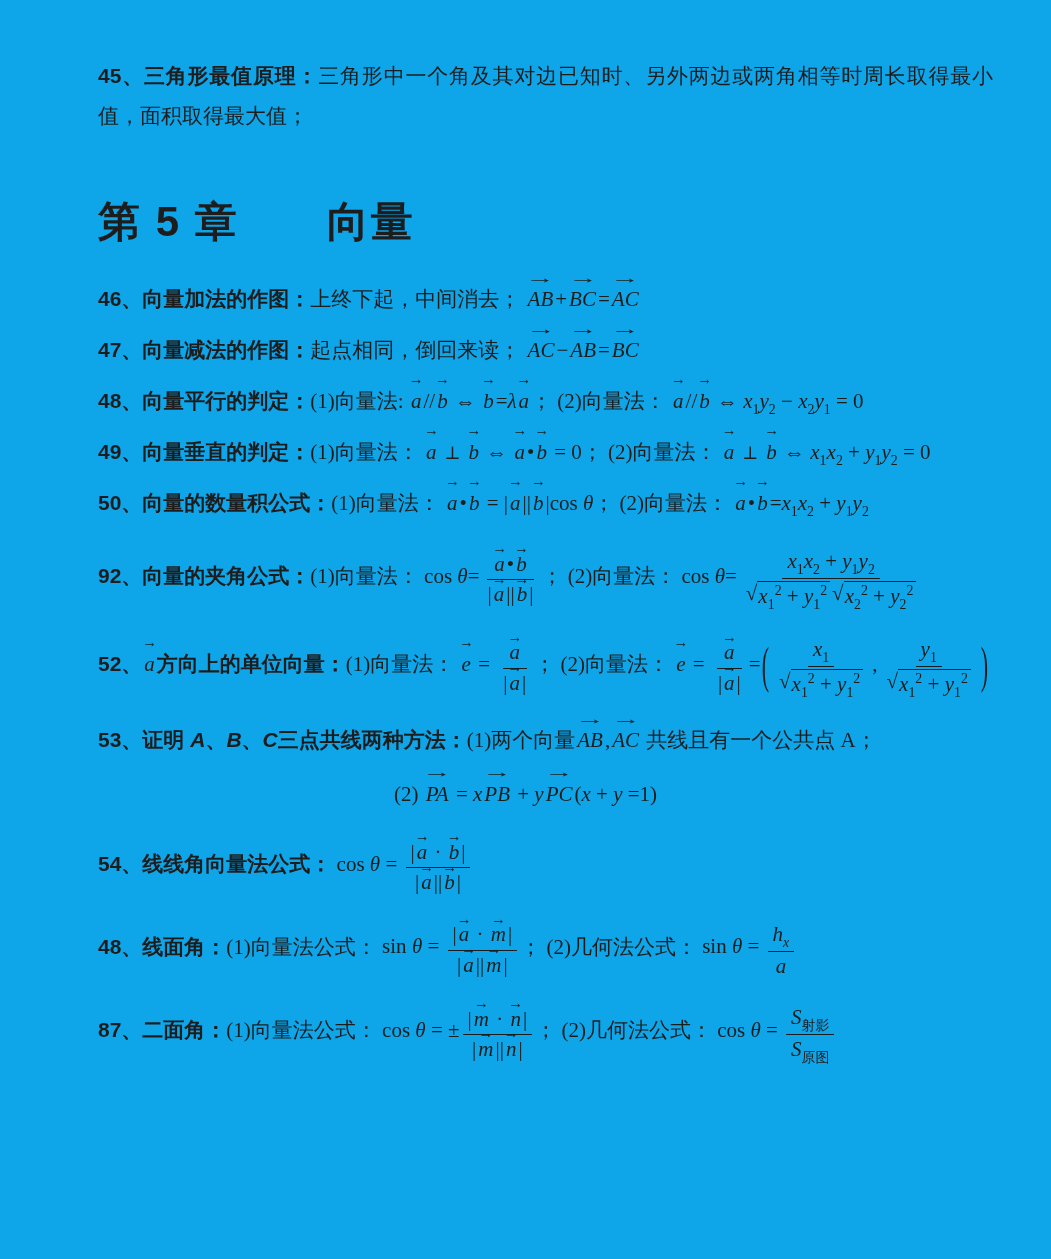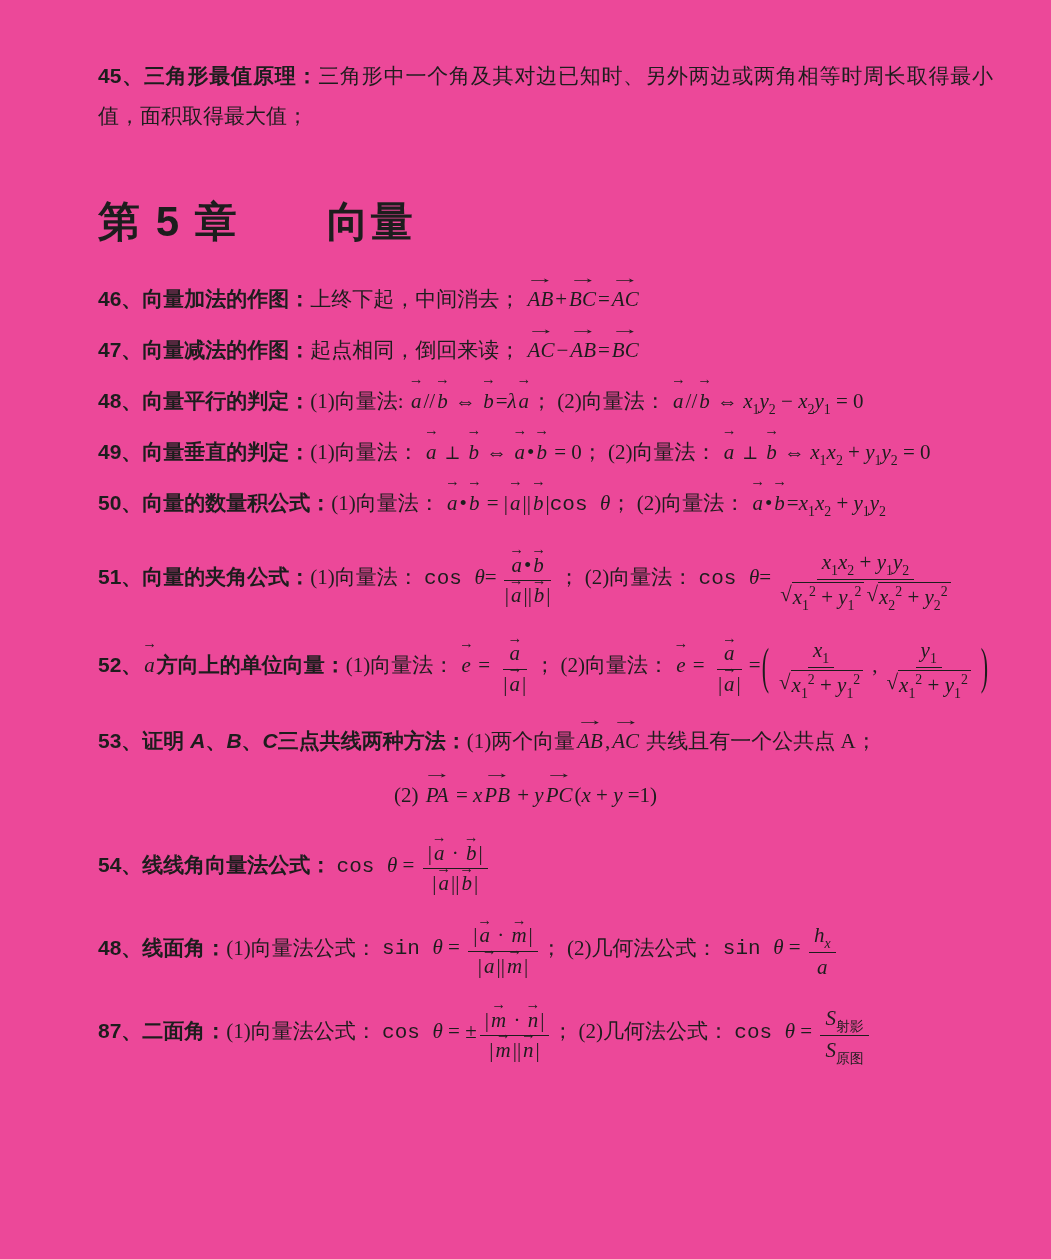--- a/index.html
+++ b/index.html
@@ -1,31 +1,31 @@
 <!DOCTYPE html>
 <html lang="zh"><head>
 <meta charset="utf-8">
 <style>
   html,body{margin:0;padding:0;background:#f6f6f6;}
   body{width:1051px;min-height:1259px;font-family:"Liberation Serif",serif;color:#1d1d1d;}
-  .page{width:1051px;min-height:1259px;background:#ec4899;box-sizing:border-box;
+  .page{width:1051px;min-height:1259px;background:#0ea5e9;box-sizing:border-box;
         padding:46px 58px 42px 98px;overflow:hidden;}
   .block{font-size:21px;line-height:1.9;}
   .item{margin:10px 0;text-align:justify;}
   .item-lg{margin:20px 0;}
   .heading{font-family:"Liberation Sans",sans-serif;font-weight:700;font-size:42px;
            text-align:left;margin:58px 40px 30px 0;letter-spacing:2px;line-height:1.3;}
   .center{text-align:center;margin:14px 40px 6px 0;}
   .pb{font-family:"Liberation Sans",sans-serif;font-weight:700;}
   .pit{font-style:italic;}
   .pt{font-family:"Liberation Serif",serif;}
   .pm{font-family:"Liberation Serif",serif;white-space:nowrap;}
   
   .mit{font-style:italic;}
-  .mrm{font-style:normal;font-family:Liberation Mono, monospace;}
+  .mrm{font-style:normal;}
   .mch{font-style:normal;}
   .msub{font-size:0.66em;vertical-align:-0.45em;line-height:1;}
   .msup{font-size:0.66em;vertical-align:0.55em;line-height:1;}
   .mfrac{display:inline-flex;flex-direction:column;align-items:center;
          vertical-align:middle;margin:0 3px;text-align:center;}
   .mnum{padding:4px 5px 1px;border-bottom:1.6px solid currentColor;line-height:1.3;white-space:nowrap;}
   .mden{padding:1px 5px 0;line-height:1.3;white-space:nowrap;}
   .msqrt{display:inline-flex;align-items:flex-start;margin:0 1px;}
   .msqrt-sign{font-style:normal;line-height:1.15;}
   .msqrt-body{border-top:1.6px solid currentColor;padding:1px 3px 0 1px;line-height:1.3;white-space:nowrap;text-align:right;}
@@ -41,21 +41,21 @@
 
 <main class="page">
   <div id="blocks">
       <div class="block item"><span class="pb">45、三角形最值原理：</span><span class="pt">三角形中一个角及其对边已知时、另外两边或两角相等时周长取得最小值，面积取得最大值；</span></div>
       <div class="block heading">第 5 章　　向量</div>
       <div class="block item"><span class="pb">46、向量加法的作图：</span><span class="pt">上终下起，中间消去； </span><span class="pm"><span class="mvec wide"><span class="mvec-arrow">→</span><span class="mvec-body"><span class="mit">A</span><span class="mit">B</span></span></span><span class="mch">+</span><span class="mvec wide"><span class="mvec-arrow">→</span><span class="mvec-body"><span class="mit">B</span><span class="mit">C</span></span></span><span class="mch">=</span><span class="mvec wide"><span class="mvec-arrow">→</span><span class="mvec-body"><span class="mit">A</span><span class="mit">C</span></span></span></span></div>
       <div class="block item"><span class="pb">47、向量减法的作图：</span><span class="pt">起点相同，倒回来读； </span><span class="pm"><span class="mvec wide"><span class="mvec-arrow">→</span><span class="mvec-body"><span class="mit">A</span><span class="mit">C</span></span></span><span class="mch">−</span><span class="mvec wide"><span class="mvec-arrow">→</span><span class="mvec-body"><span class="mit">A</span><span class="mit">B</span></span></span><span class="mch">=</span><span class="mvec wide"><span class="mvec-arrow">→</span><span class="mvec-body"><span class="mit">B</span><span class="mit">C</span></span></span></span></div>
       <div class="block item"><span class="pb">48、向量平行的判定：</span><span class="pt">(1)向量法: </span><span class="pm"><span class="mvec"><span class="mvec-arrow">→</span><span class="mvec-body"><span class="mit">a</span></span></span><span class="mch">/</span><span class="mch">/</span><span class="mvec"><span class="mvec-arrow">→</span><span class="mvec-body"><span class="mit">b</span></span></span><span class="mch"> </span><span class="mch">⇔</span><span class="mch"> </span><span class="mvec"><span class="mvec-arrow">→</span><span class="mvec-body"><span class="mit">b</span></span></span><span class="mch">=</span><span class="mit">λ</span><span class="mvec"><span class="mvec-arrow">→</span><span class="mvec-body"><span class="mit">a</span></span></span></span><span class="pt">； (2)向量法： </span><span class="pm"><span class="mvec"><span class="mvec-arrow">→</span><span class="mvec-body"><span class="mit">a</span></span></span><span class="mch">/</span><span class="mch">/</span><span class="mvec"><span class="mvec-arrow">→</span><span class="mvec-body"><span class="mit">b</span></span></span><span class="mch"> </span><span class="mch">⇔</span><span class="mch"> </span><span class="mit">x</span><span class="msub"><span class="mch">1</span></span><span class="mit">y</span><span class="msub"><span class="mch">2</span></span><span class="mch"> </span><span class="mch">−</span><span class="mch"> </span><span class="mit">x</span><span class="msub"><span class="mch">2</span></span><span class="mit">y</span><span class="msub"><span class="mch">1</span></span><span class="mch"> </span><span class="mch">=</span><span class="mch"> </span><span class="mch">0</span></span></div>
       <div class="block item"><span class="pb">49、向量垂直的判定：</span><span class="pt">(1)向量法： </span><span class="pm"><span class="mvec"><span class="mvec-arrow">→</span><span class="mvec-body"><span class="mit">a</span></span></span><span class="mch"> </span><span class="mch">⊥</span><span class="mch"> </span><span class="mvec"><span class="mvec-arrow">→</span><span class="mvec-body"><span class="mit">b</span></span></span><span class="mch"> </span><span class="mch">⇔</span><span class="mch"> </span><span class="mvec"><span class="mvec-arrow">→</span><span class="mvec-body"><span class="mit">a</span></span></span><span class="mch">•</span><span class="mvec"><span class="mvec-arrow">→</span><span class="mvec-body"><span class="mit">b</span></span></span><span class="mch"> </span><span class="mch">=</span><span class="mch"> </span><span class="mch">0</span></span><span class="pt">； (2)向量法： </span><span class="pm"><span class="mvec"><span class="mvec-arrow">→</span><span class="mvec-body"><span class="mit">a</span></span></span><span class="mch"> </span><span class="mch">⊥</span><span class="mch"> </span><span class="mvec"><span class="mvec-arrow">→</span><span class="mvec-body"><span class="mit">b</span></span></span><span class="mch"> </span><span class="mch">⇔</span><span class="mch"> </span><span class="mit">x</span><span class="msub"><span class="mch">1</span></span><span class="mit">x</span><span class="msub"><span class="mch">2</span></span><span class="mch"> </span><span class="mch">+</span><span class="mch"> </span><span class="mit">y</span><span class="msub"><span class="mch">1</span></span><span class="mit">y</span><span class="msub"><span class="mch">2</span></span><span class="mch"> </span><span class="mch">=</span><span class="mch"> </span><span class="mch">0</span></span></div>
       <div class="block item"><span class="pb">50、向量的数量积公式：</span><span class="pt">(1)向量法： </span><span class="pm"><span class="mvec"><span class="mvec-arrow">→</span><span class="mvec-body"><span class="mit">a</span></span></span><span class="mch">•</span><span class="mvec"><span class="mvec-arrow">→</span><span class="mvec-body"><span class="mit">b</span></span></span><span class="mch"> </span><span class="mch">=</span><span class="mch"> </span><span class="mch">|</span><span class="mvec"><span class="mvec-arrow">→</span><span class="mvec-body"><span class="mit">a</span></span></span><span class="mch">|</span><span class="mch">|</span><span class="mvec"><span class="mvec-arrow">→</span><span class="mvec-body"><span class="mit">b</span></span></span><span class="mch">|</span><span class="mrm">cos </span><span class="mch"> </span><span class="mit">θ</span></span><span class="pt">； (2)向量法： </span><span class="pm"><span class="mvec"><span class="mvec-arrow">→</span><span class="mvec-body"><span class="mit">a</span></span></span><span class="mch">•</span><span class="mvec"><span class="mvec-arrow">→</span><span class="mvec-body"><span class="mit">b</span></span></span><span class="mch">=</span><span class="mit">x</span><span class="msub"><span class="mch">1</span></span><span class="mit">x</span><span class="msub"><span class="mch">2</span></span><span class="mch"> </span><span class="mch">+</span><span class="mch"> </span><span class="mit">y</span><span class="msub"><span class="mch">1</span></span><span class="mit">y</span><span class="msub"><span class="mch">2</span></span></span></div>
-      <div class="block item-lg"><span class="pb">51、向量的夹角公式：</span><span class="pt">(1)向量法： </span><span class="pm"><span class="mrm">cos </span><span class="mch"> </span><span class="mit">θ</span><span class="mch">=</span><span class="mfrac">
+      <div class="block item-lg"><span class="pb">92、向量的夹角公式：</span><span class="pt">(1)向量法： </span><span class="pm"><span class="mrm">cos </span><span class="mch"> </span><span class="mit">θ</span><span class="mch">=</span><span class="mfrac">
             <span class="mnum"><span class="mvec"><span class="mvec-arrow">→</span><span class="mvec-body"><span class="mit">a</span></span></span><span class="mch">•</span><span class="mvec"><span class="mvec-arrow">→</span><span class="mvec-body"><span class="mit">b</span></span></span></span>
             <span class="mden"><span class="mch">|</span><span class="mvec"><span class="mvec-arrow">→</span><span class="mvec-body"><span class="mit">a</span></span></span><span class="mch">|</span><span class="mch">|</span><span class="mvec"><span class="mvec-arrow">→</span><span class="mvec-body"><span class="mit">b</span></span></span><span class="mch">|</span></span>
           </span></span><span class="pt">； (2)向量法： </span><span class="pm"><span class="mrm">cos </span><span class="mch"> </span><span class="mit">θ</span><span class="mch">=</span><span class="mfrac">
             <span class="mnum"><span class="mit">x</span><span class="msub"><span class="mch">1</span></span><span class="mit">x</span><span class="msub"><span class="mch">2</span></span><span class="mch"> </span><span class="mch">+</span><span class="mch"> </span><span class="mit">y</span><span class="msub"><span class="mch">1</span></span><span class="mit">y</span><span class="msub"><span class="mch">2</span></span></span>
             <span class="mden"><span class="msqrt">
                 <span class="msqrt-sign">√</span>
                 <span class="msqrt-body"><span class="mit">x</span><span class="msub"><span class="mch">1</span></span><span class="msup"><span class="mch">2</span></span><span class="mch"> </span><span class="mch">+</span><span class="mch"> </span><span class="mit">y</span><span class="msub"><span class="mch">1</span></span><span class="msup"><span class="mch">2</span></span></span>
               </span><span class="msqrt">
                 <span class="msqrt-sign">√</span>
                 <span class="msqrt-body"><span class="mit">x</span><span class="msub"><span class="mch">2</span></span><span class="msup"><span class="mch">2</span></span><span class="mch"> </span><span class="mch">+</span><span class="mch"> </span><span class="mit">y</span><span class="msub"><span class="mch">2</span></span><span class="msup"><span class="mch">2</span></span></span>

